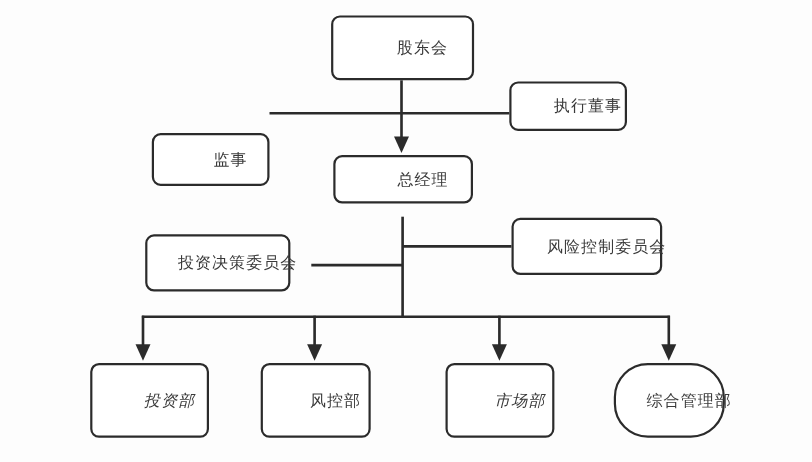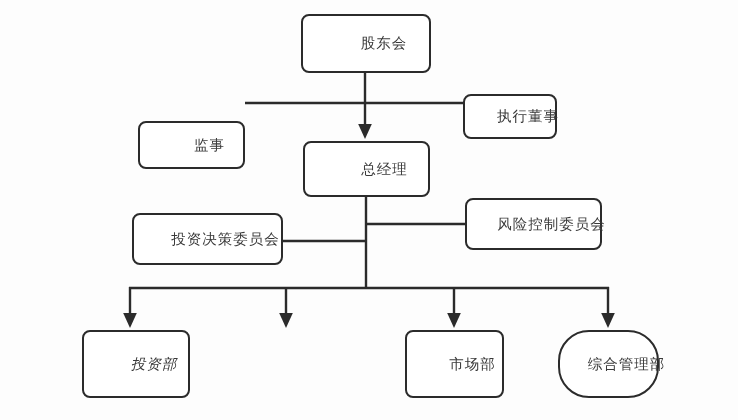--- a/index.html
+++ b/index.html
@@ -83,42 +83,45 @@
   </svg>
 
   <div class="node" style="left:301px; top:14px; width:130px; height:59px;">
     <span class="node-label">股东会</span>
   </div>
 
   <div class="node" style="left:138px; top:80px; width:107px; height:48px;margin-top:41px;">
     <span class="node-label">监事</span>
   </div>
 
-  <div class="node" style="left:463px; top:94px; width:94px; height:45px;">
+  <div class="node" style="left:463px; top:74px; width:107px; height:45px;">
     <span class="node-label">执行董事</span>
   </div>
 
-  <div class="node" style="left:303px; top:141px; width:127px; height:56px;">
+  <div class="node" style="left:303px; top:141px; width:127px; height:44px;">
     <span class="node-label">总经理</span>
   </div>
 
-  <div class="node" style="left:132px; top:213px; width:151px; height:52px;">
+  <div class="node" style="left:132px; top:213px; width:132px; height:52px;">
     <span class="node-label">投资决策委员会</span>
   </div>
 
   <div class="node" style="left:465px; top:198px; width:137px; height:52px;text-align:center;">
     <span class="node-label">风险控制委员会</span>
   </div>
 
   <div class="node" style="left:82px; top:330px; width:108px; height:68px;font-style:italic;">
     <span class="node-label">投资部</span>
   </div>
 
+  <div class="node" style="left:237px; top:330px; width:100px; height:68px;">
+    <span class="node-label">风控部</span>
+  </div>
 
-  <div class="node" style="left:405px; top:330px; width:99px; height:68px;">
+  <div class="node" style="left:405px; top:330px; width:99px; height:68px;font-style:italic;">
     <span class="node-label">市场部</span>
   </div>
 
   <div class="node" style="left:558px; top:330px; width:101px; height:68px;border-radius:31px;">
     <span class="node-label">综合管理部</span>
   </div>
 
 </div>
 
 </body></html>

